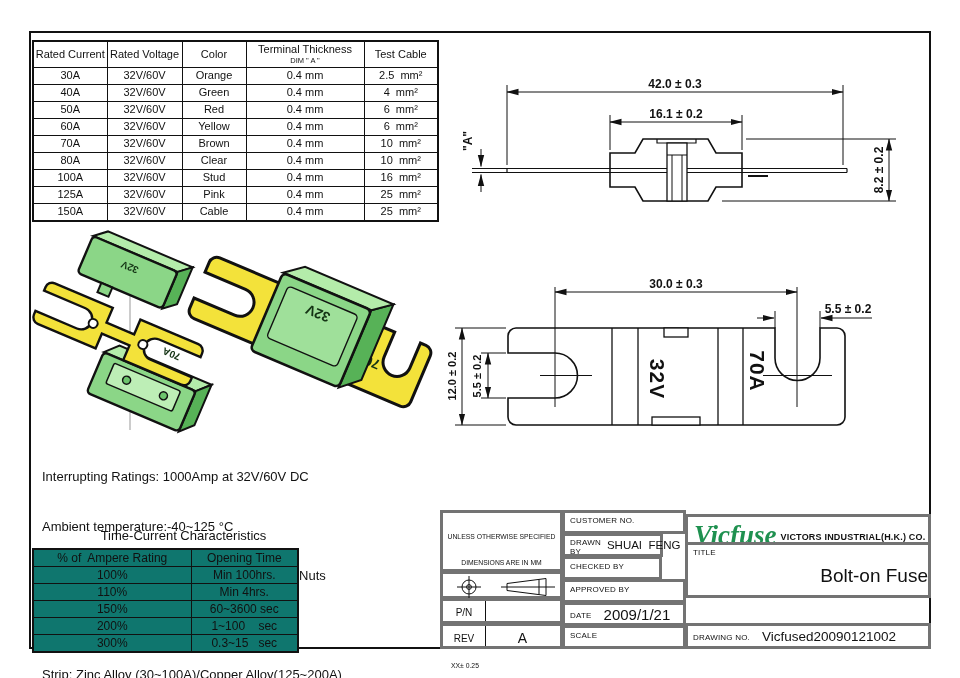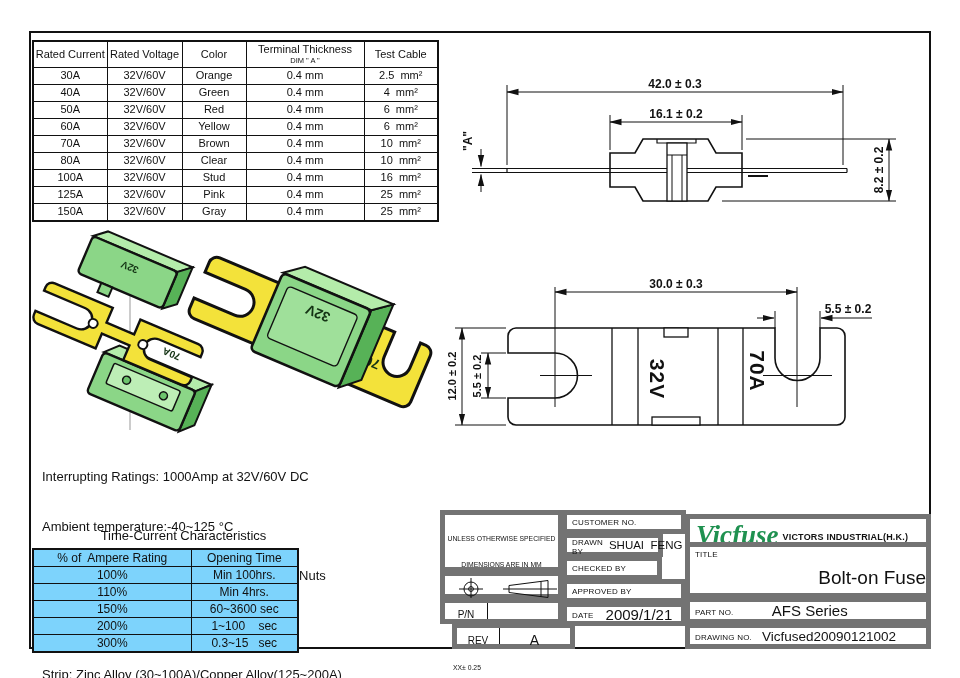--- a/index.html
+++ b/index.html
@@ -8,29 +8,29 @@
   .frame{left:29px;top:31px;width:902px;height:618px;border:2px solid #111;box-sizing:border-box;}
 
   
   table.spec{border-collapse:collapse;table-layout:fixed;width:407px;font-size:11px;text-align:center;background:#fff;border:2px solid #111;}
   table.spec th,table.spec td{border:1px solid #111;padding:0;font-weight:400;height:16px;line-height:1.05;white-space:pre;}
   table.spec thead th{height:25px;}
   .subdim{font-size:7.5px;display:block;margin-top:1px;}
 
   
   .tc-title{width:265px;text-align:center;font-size:13px;padding-left:19px;}
-  table.tc{border-collapse:collapse;table-layout:fixed;width:265px;font-size:12px;text-align:center;background:#7dd3fc;border:2px solid #111;}
+  table.tc{border-collapse:collapse;table-layout:fixed;width:265px;font-size:12px;text-align:center;background:#0f766e;border:2px solid #111;}
   table.tc th,table.tc td{border:1px solid #111;padding:0;font-weight:400;height:16px;line-height:1;white-space:pre;}
 
   
   .specs{font-size:13px;line-height:16.5px;white-space:pre;}
 
   
   .tb{left:440px;top:510px;width:491px;height:139px;}
-  .tb-cell{position:absolute;border:5px solid #737373;box-sizing:border-box;background:#fff;}
+  .tb-cell{position:absolute;border:3px solid #737373;box-sizing:border-box;background:#fff;}
   .tb-label{font-size:8px;padding:3px 0 0 5px;letter-spacing:.2px;}
   .tol{font-size:6.8px;text-align:center;line-height:8.6px;padding-top:3px;white-space:pre;}
   .tolrow{display:flex;justify-content:space-between;padding:0 10px 0 8px;text-align:left;}
   .tolcol{white-space:pre;}
   .pn-split{position:absolute;left:42px;top:0;bottom:0;width:0;border-left:1px solid #111;}
   .cell-flex{display:flex;align-items:center;}
   .logo{font-family:"Liberation Serif",serif;font-style:italic;font-weight:700;font-size:27px;color:#1f9150;line-height:1;padding:2px 4px 0 6px;}
   .company{font-size:9px;letter-spacing:.2px;padding-top:16px;font-weight:bold;}
 
   
@@ -118,21 +118,21 @@
       <tr>
           <td>125A</td>
           <td>32V/60V</td>
           <td>Pink</td>
           <td>0.4 mm</td>
           <td>25  mm²</td>
         </tr>
       <tr>
           <td>150A</td>
           <td>32V/60V</td>
-          <td>Gray</td>
+          <td>Cable</td>
           <td>0.4 mm</td>
           <td>25  mm²</td>
         </tr>
     </tbody>
   </table>
 
   <div class="abs specs" style="left:42px;top:436px;">
     <div>Interrupting Ratings: 1000Amp at 32V/60V DC</div>
     <div>Ambient temperature:-40~125 °C</div>
     <div>Fuse Mounting: M5 Threaded Stud And Hex Nuts</div>
@@ -207,49 +207,46 @@
           <path d="M 64,9.5 L 103,4.5 L 103,21.5 L 64,16.5 Z"></path>
           <line x1="96" y1="5.5" x2="96" y2="20.5"></line>
         </g>
       </svg>
     </div>
     <div class="tb-cell" style="left:0;top:88px;width:123px;height:26px;">
       <div class="pn-split"></div>
       <div style="position:absolute;left:0;top:6px;width:42px;text-align:center;font-size:10px;">P/N</div>
       <div style="position:absolute;left:42px;top:6px;right:0;text-align:center;font-size:10px;"></div>
     </div>
-    <div class="tb-cell" style="left:0;top:113px;width:123px;height:26px;margin-left:12px;">
+    <div class="tb-cell" style="left:0;top:113px;width:123px;height:26px;">
       <div class="pn-split"></div>
       <div style="position:absolute;left:0;top:7px;width:42px;text-align:center;font-size:10px;">REV</div>
       <div style="position:absolute;left:42px;top:4px;right:0;text-align:center;font-size:14px;">A</div>
     </div>
 
     <div class="tb-cell tb-label" style="left:122px;top:0;width:124px;height:24px;">CUSTOMER NO.</div>
     <div class="tb-cell cell-flex" style="left:122px;top:23px;width:101px;height:24px;">
       <span class="tb-label">DRAWN BY</span>
       <span style="font-size:11.5px;padding-left:6px;white-space:pre;">SHUAI  FENG</span>
     </div>
     <div class="tb-cell tb-label" style="left:122px;top:46px;width:100px;height:24px;">CHECKED BY</div>
     <div class="tb-cell tb-label" style="left:122px;top:69px;width:124px;height:24px;">APPROVED BY</div>
     <div class="tb-cell cell-flex" style="left:122px;top:92px;width:124px;height:24px;">
       <span class="tb-label">DATE</span>
       <span style="font-size:15px;padding-left:12px;">2009/1/21</span>
     </div>
+    <div class="tb-cell tb-label" style="left:122px;top:115px;width:124px;height:24px;">SCALE</div>
 
     <div class="tb-cell cell-flex" style="left:245px;top:4px;width:246px;height:40px;">
       <span class="logo">Vicfuse</span>
       <span class="company">VICTORS INDUSTRIAL(H.K.) CO. ,LTD.</span>
     </div>
     <div class="tb-cell" style="left:245px;top:32px;width:246px;height:56px;">
       <div class="tb-label">TITLE</div>
       <div style="text-align:right;font-size:19px;margin-top:8px;">Bolt-on Fuse</div>
-    </div>
-    <div class="tb-cell cell-flex" style="left:245px;top:87px;width:246px;height:27px;">
-      <span class="tb-label">PART NO.</span>
-      <span style="font-size:15px;margin:0 auto;padding-right:40px;">AFS Series</span>
     </div>
     <div class="tb-cell cell-flex" style="left:245px;top:113px;width:246px;height:26px;">
       <span class="tb-label">DRAWING NO.</span>
       <span style="font-size:13.5px;margin:0 auto;padding-right:20px;">Vicfused20090121002</span>
     </div>
   </div>
 
   <svg class="abs overlay" style="left:0;top:0;" width="960" height="678" viewBox="0 0 960 678">
     <defs>
       <marker id="arr" viewBox="0 0 12 8" refX="11.5" refY="4" markerWidth="12" markerHeight="8" markerUnits="userSpaceOnUse" orient="auto-start-reverse">

